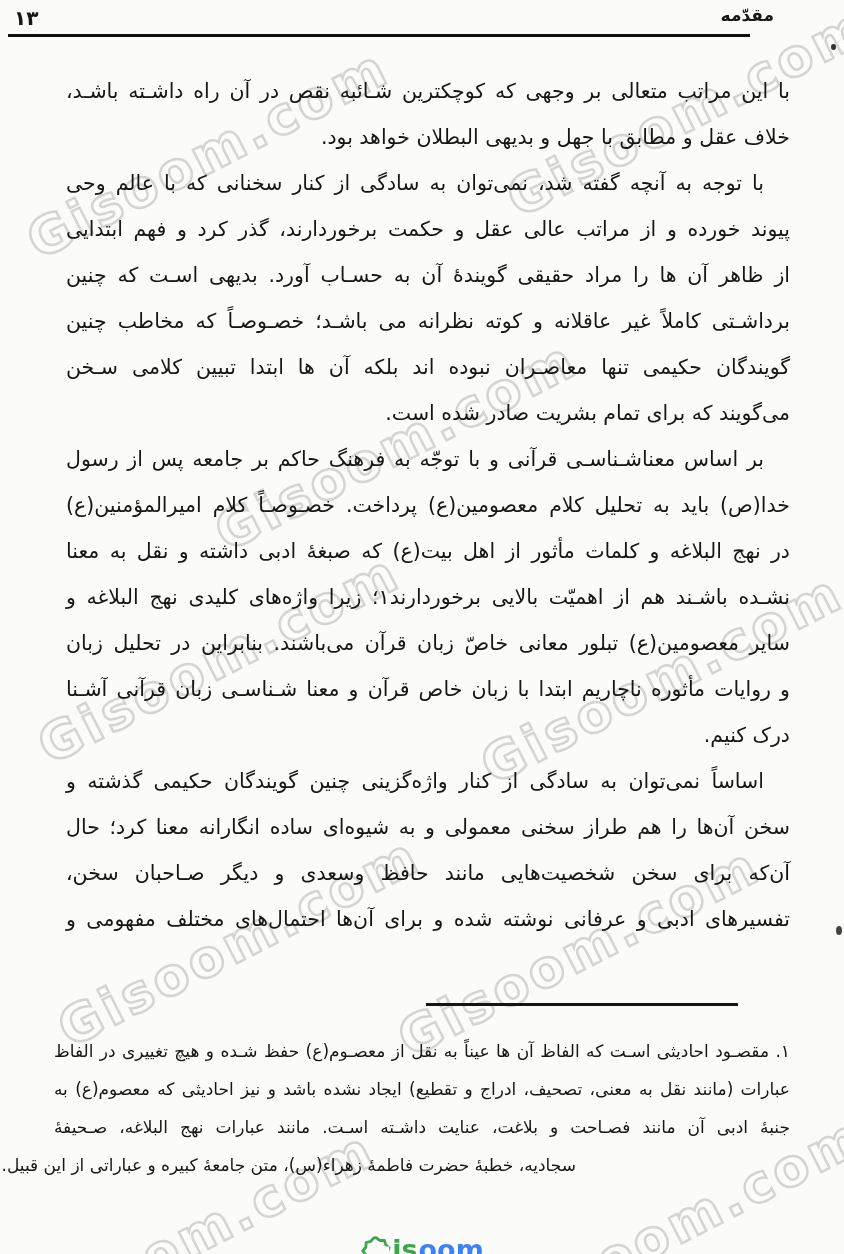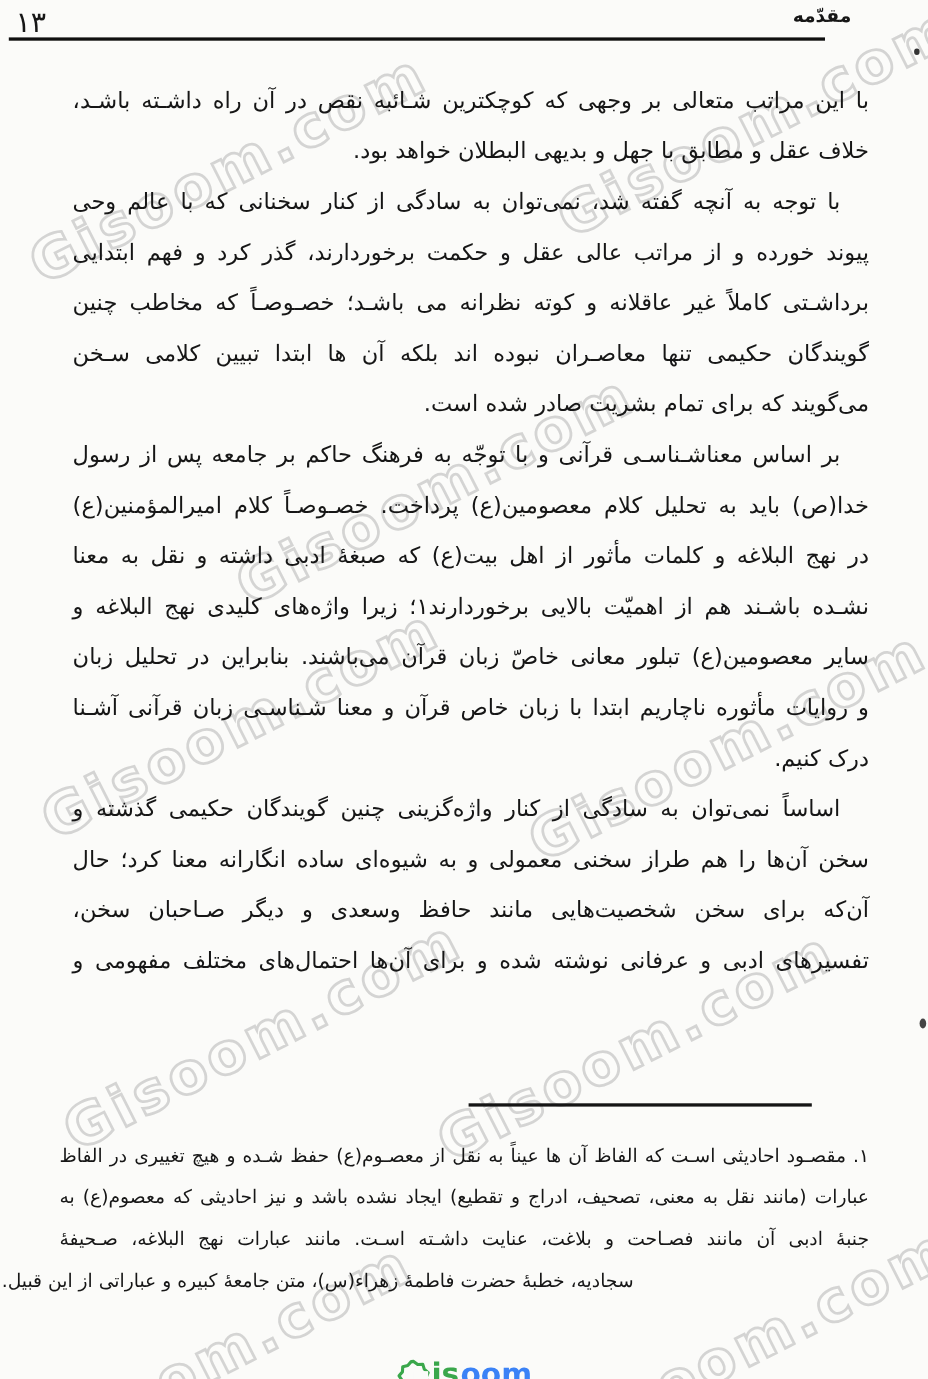--- a/index.html
+++ b/index.html
@@ -14,21 +14,21 @@
     font-family:"DejaVu Sans",sans-serif;
     color:#161616;
   }
   
   .header-title{
     position:absolute;top:5px;right:70px;
     font-size:17px;font-weight:bold;letter-spacing:0.5px;
   }
   .page-number{
     position:absolute;top:6px;left:14px;
-    font-size:26px;font-weight:normal;
+    font-size:20px;font-weight:bold;
   }
   .header-rule{
     position:absolute;top:34px;left:8px;width:742px;height:3px;
     background:#101010;
   }
   
   .wm{
     position:absolute;
     direction:ltr;
     white-space:nowrap;
@@ -126,20 +126,21 @@
   <div class="header-rule"></div>
 
   <div class="body-text" id="body-text">
       <div>
         <div class="line">با این مراتب متعالی بر وجهی که کوچکترین شـائبه نقص در آن راه داشـته باشـد،</div>
         <div class="line right-end">خلاف عقل و مطابق با جهل و بدیهی البطلان خواهد بود.</div>
       </div>
       <div>
         <div class="line indent">با توجه به آنچه گفته شد، نمی‌توان به سادگی از کنار سخنانی که با عالم وحی</div>
         <div class="line">پیوند خورده و از مراتب عالی عقل و حکمت برخوردارند، گذر کرد و فهم ابتدایی</div>
+        <div class="line">از ظاهر آن ها را مراد حقیقی گویندهٔ آن به حسـاب آورد. بدیهی اسـت که چنین</div>
         <div class="line">برداشـتی کاملاً غیر عاقلانه و کوته نظرانه می باشـد؛ خصـوصـاً که مخاطب چنین</div>
         <div class="line">گویندگان حکیمی تنها معاصـران نبوده اند بلکه آن ها ابتدا تبیین کلامی سـخن</div>
         <div class="line right-end">می‌گویند که برای تمام بشریت صادر شده است.</div>
       </div>
       <div>
         <div class="line indent">بر اساس معناشـناسـی قرآنی و با توجّه به فرهنگ حاکم بر جامعه پس از رسول</div>
         <div class="line">خدا(ص) باید به تحلیل کلام معصومین(ع) پرداخت. خصـوصـاً کلام امیرالمؤمنین(ع)</div>
         <div class="line">در نهج البلاغه و کلمات مأثور از اهل بیت(ع) که صبغهٔ ادبی داشته و نقل به معنا</div>
         <div class="line">نشـده باشـند هم از اهمیّت بالایی برخوردارند۱؛ زیرا واژه‌های کلیدی نهج البلاغه و</div>
         <div class="line">سایر معصومین(ع) تبلور معانی خاصّ زبان قرآن می‌باشند. بنابراین در تحلیل زبان</div>

